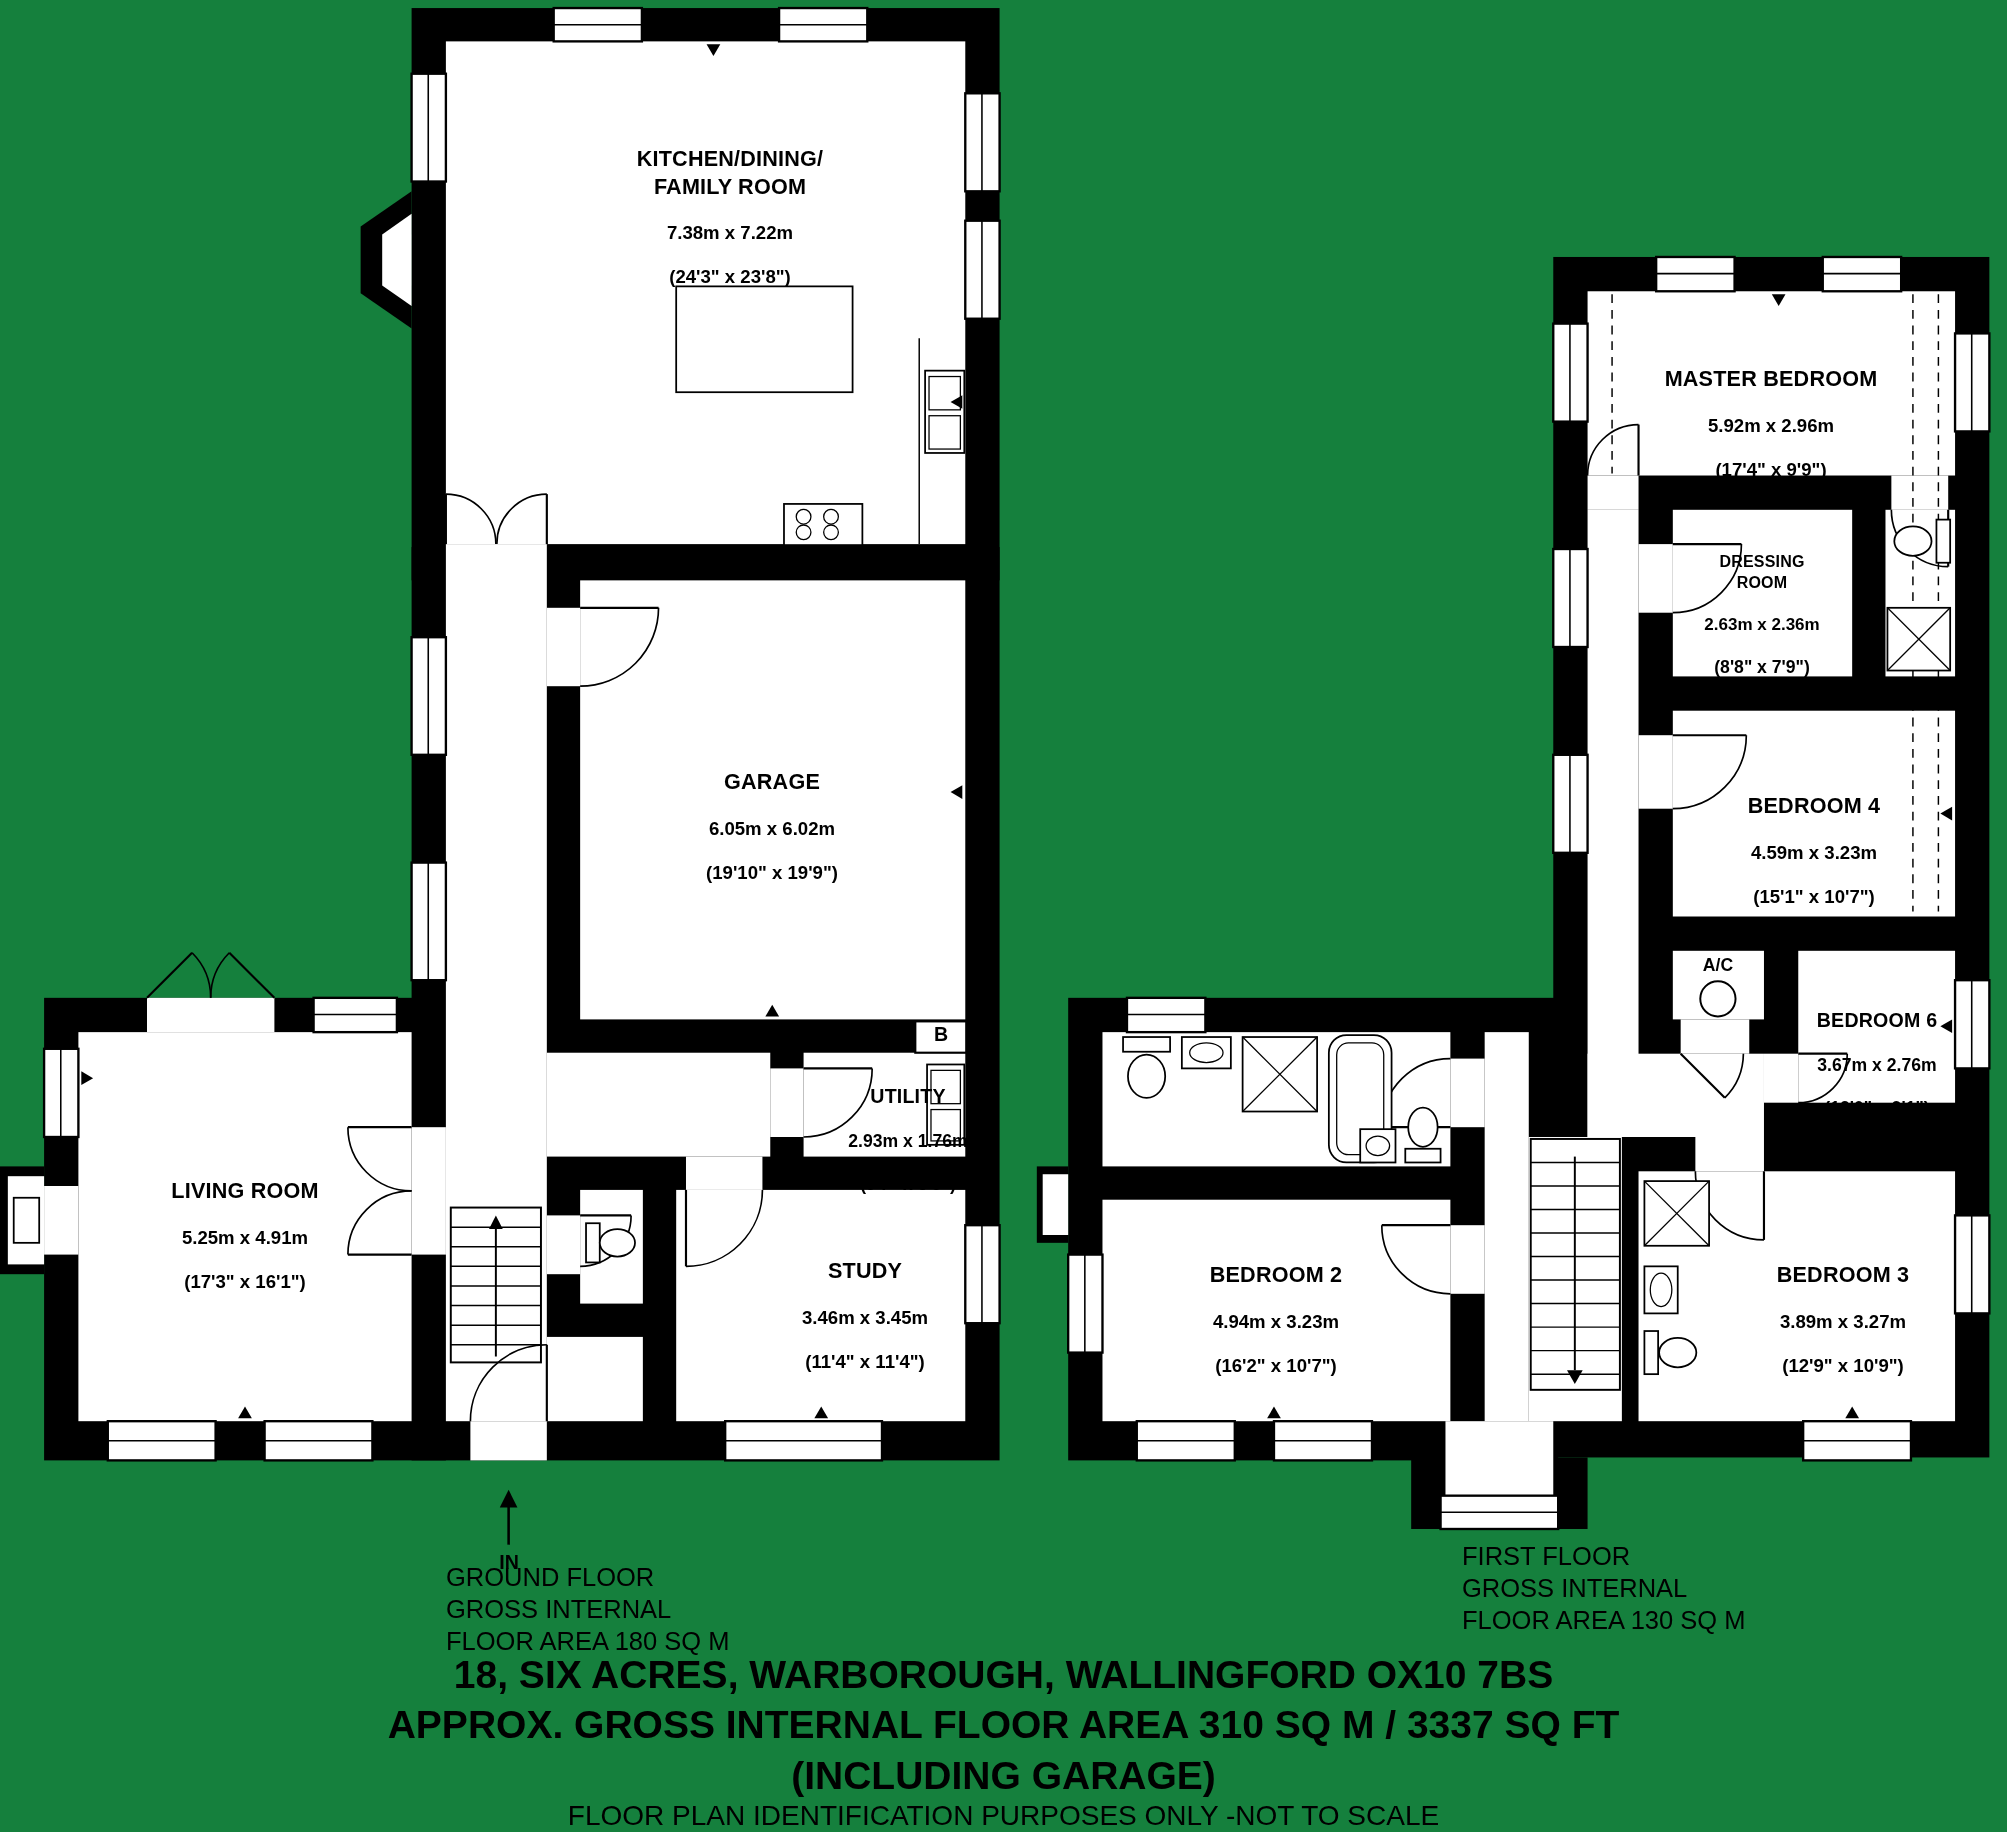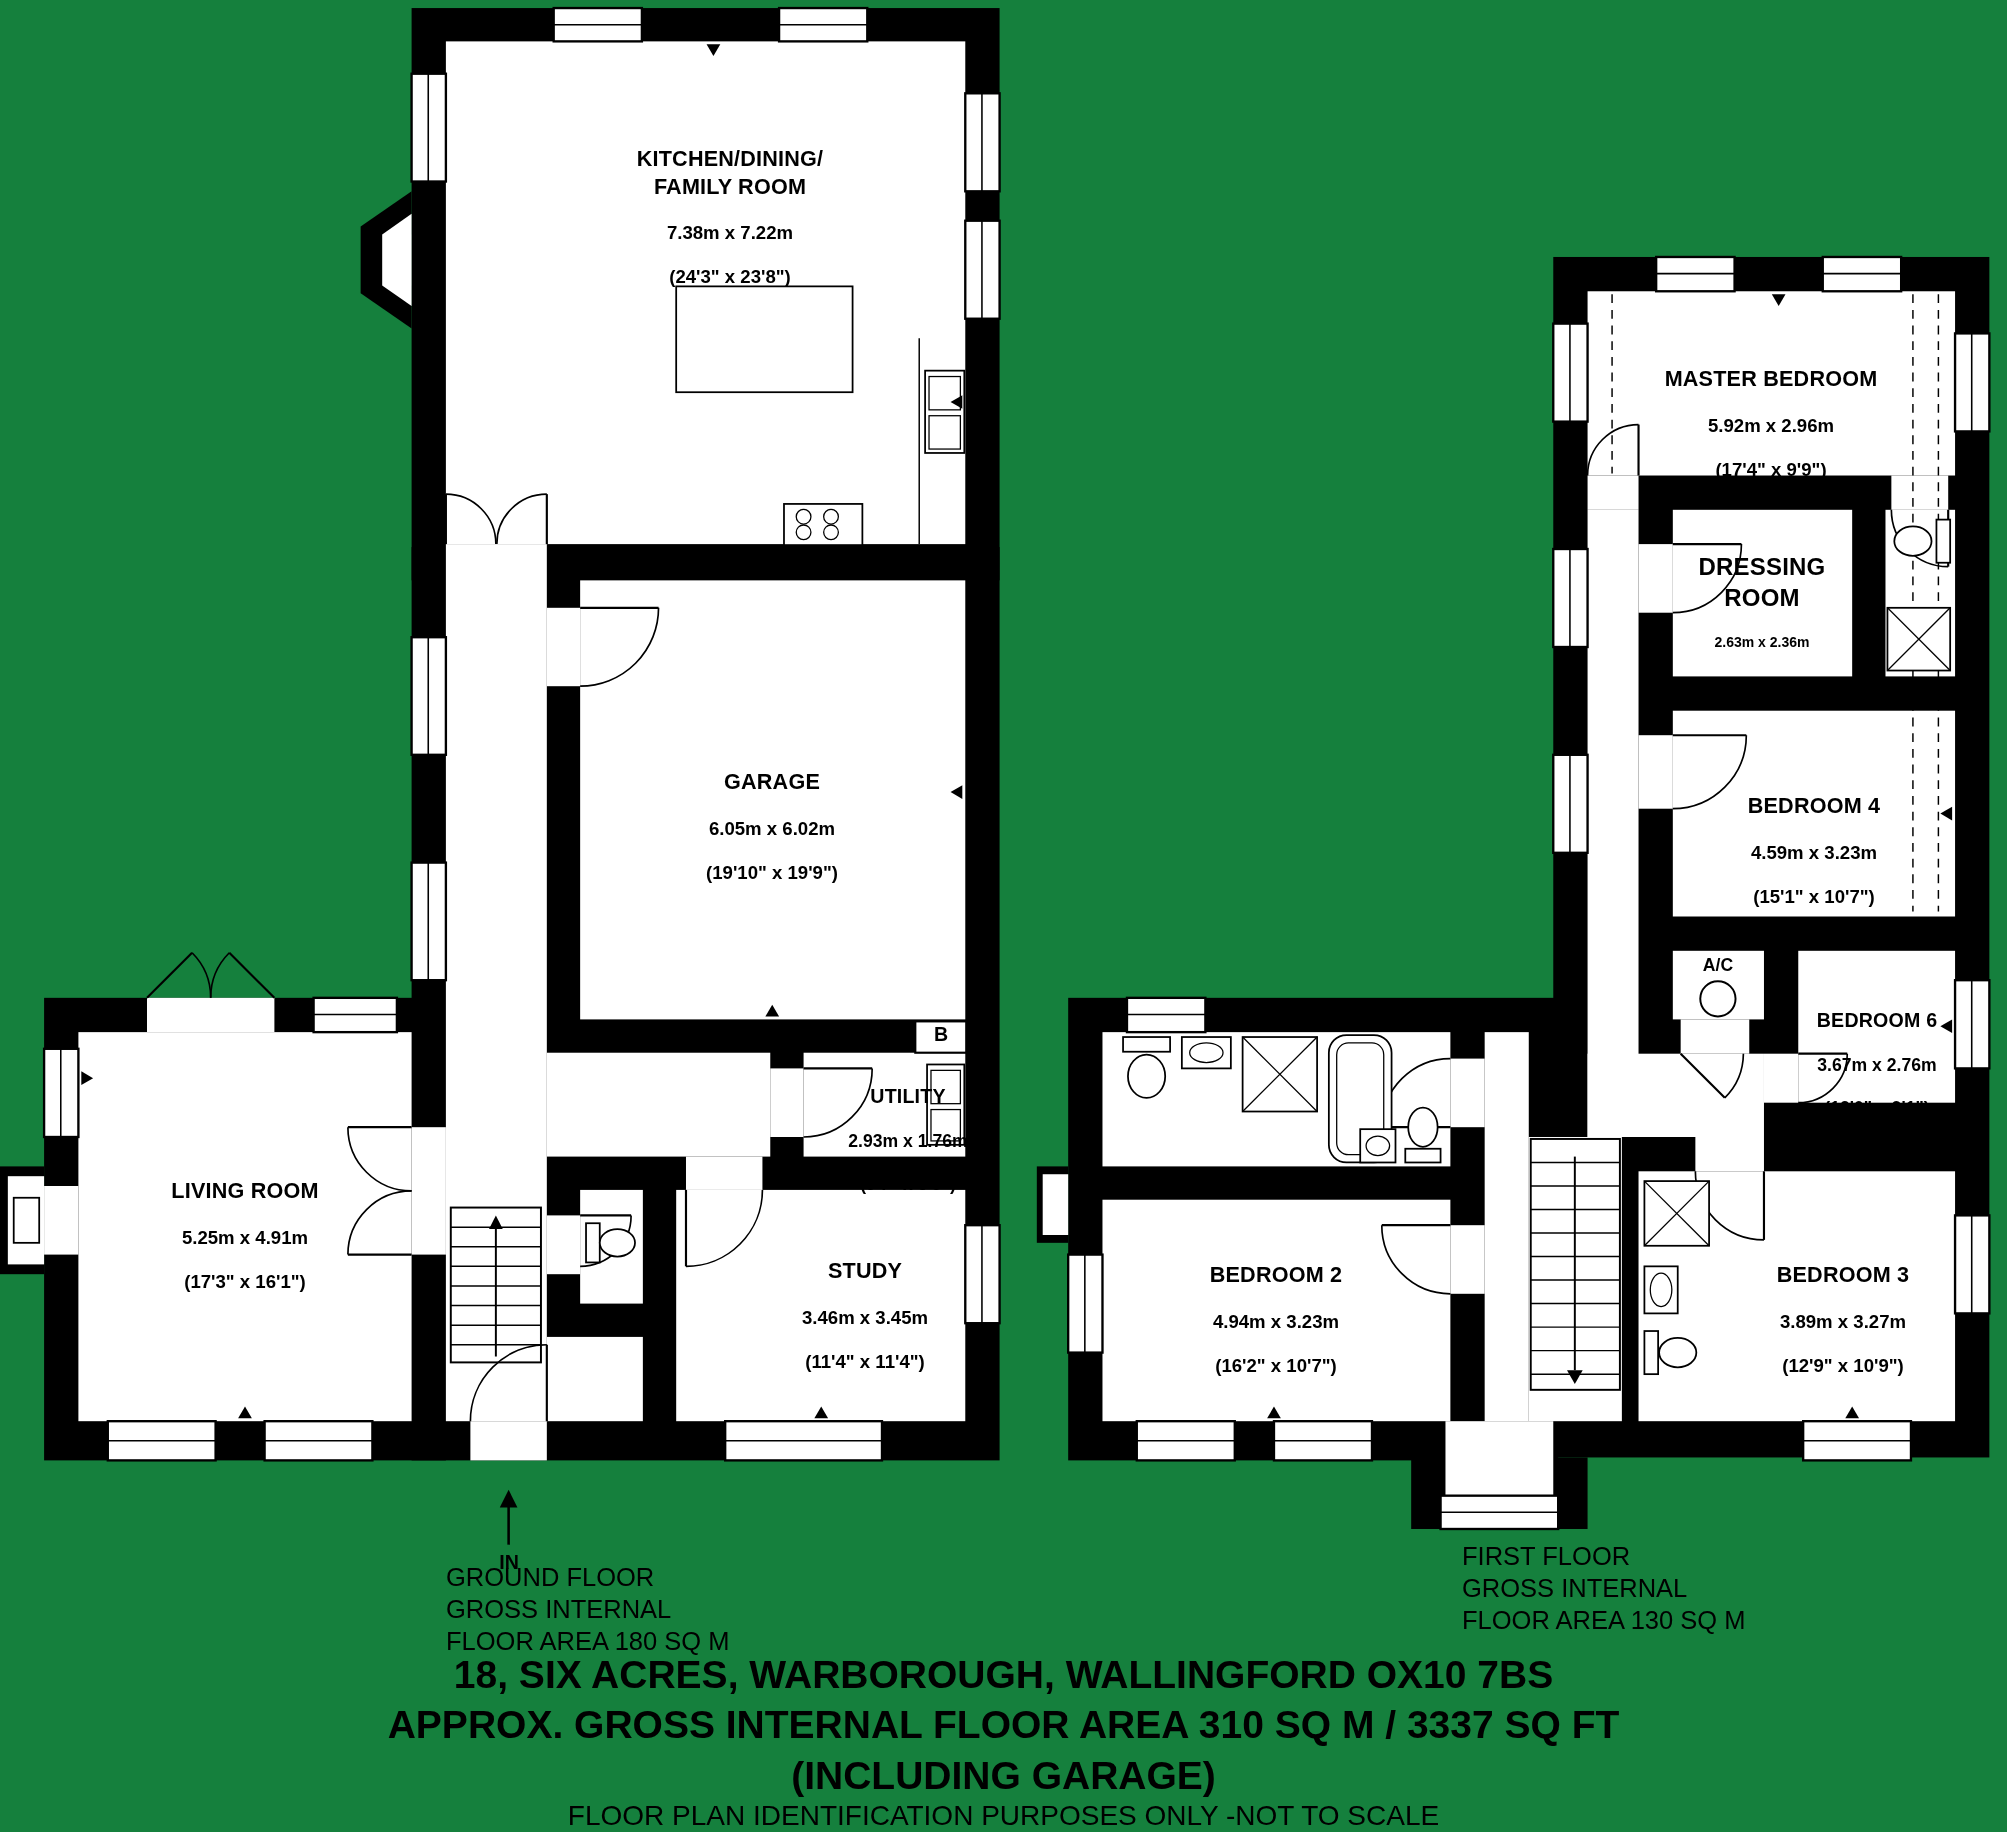--- a/index.html
+++ b/index.html
@@ -458,23 +458,23 @@
   <div class="rname">LIVING ROOM</div>
   <div class="rdim">5.25m x 4.91m</div>
   <div class="rdim">(17'3" x 16'1")</div>
 </div>
 <div class="room-label" style="left:1771px;top:345px;">
   <div class="rname">MASTER BEDROOM</div>
   <div class="rdim">5.92m x 2.96m</div>
   <div class="rdim">(17'4" x 9'9")</div>
 </div>
 <div class="room-label" style="left:1762px;top:532px;">
-  <div class="rname" style="font-size:24px;">DRESSING
+  <div class="rname" style="font-size:16px;">DRESSING
 ROOM</div>
-  <div class="rdim" style="font-size:14px;">2.63m x 2.36m</div>
+  <div class="rdim" style="font-size:17px;">2.63m x 2.36m</div>
   <div class="rdim" style="font-size:17.6px;">(8'8" x 7'9")</div>
 </div>
 <div class="room-label" style="left:1814px;top:772px;">
   <div class="rname">BEDROOM 4</div>
   <div class="rdim">4.59m x 3.23m</div>
   <div class="rdim">(15'1" x 10'7")</div>
 </div>
 <div class="room-label" style="left:1877px;top:988px;">
   <div class="rname" style="font-size:19.6px;">BEDROOM 6</div>
   <div class="rdim" style="font-size:17.6px;">3.67m x 2.76m</div>

